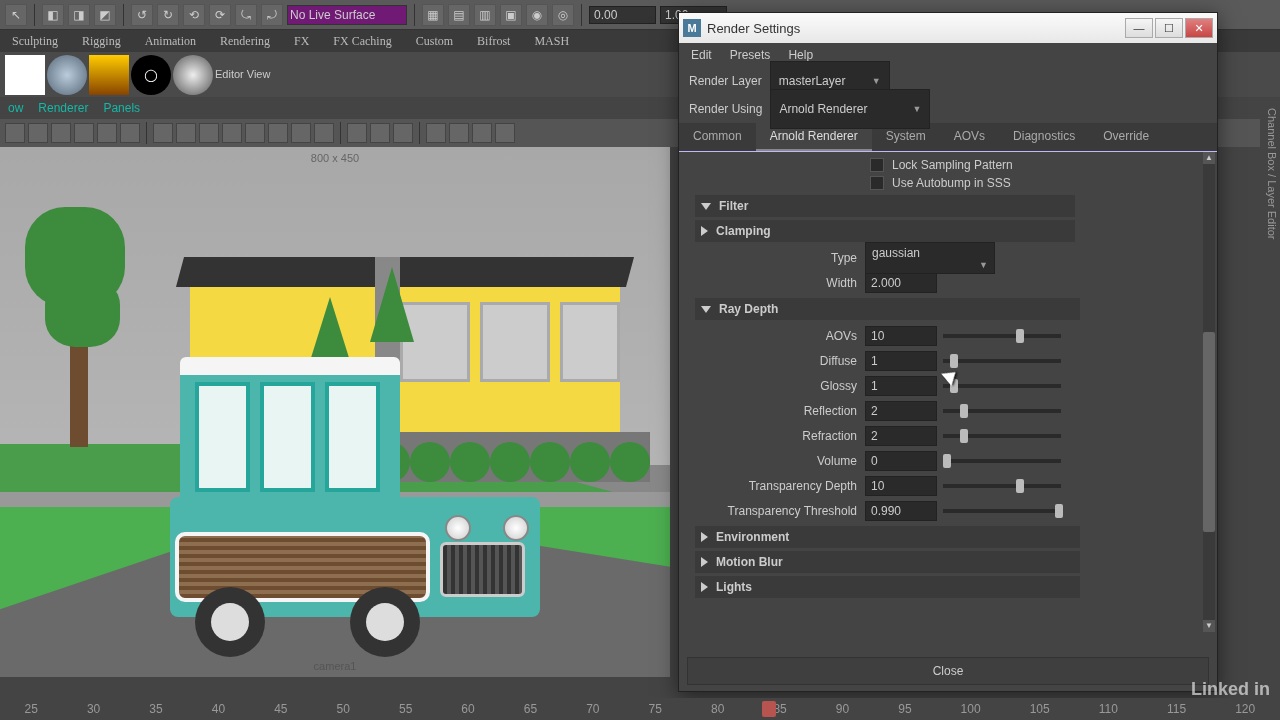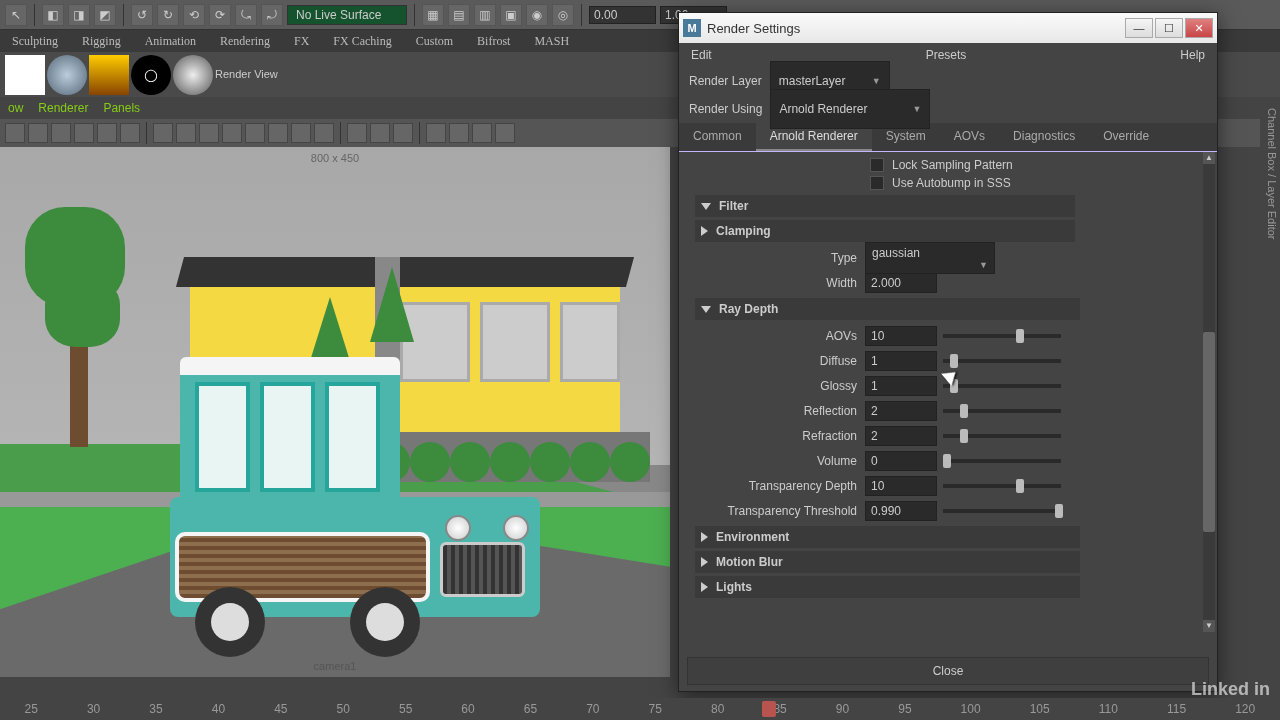--- a/index.html
+++ b/index.html
@@ -1,30 +1,30 @@
 <!DOCTYPE html>
 <html><head>
 <meta charset="utf-8">
 <style>
 * { margin: 0; padding: 0; box-sizing: border-box; font-family: Arial, sans-serif; font-size: 12px; }
 body { background: #444; color: #ccc; width: 1280px; height: 720px; overflow: hidden; position: relative; }
 
 .toolbar-top { height: 30px; background: #5a5a5a; display: flex; align-items: center; padding: 0 5px; gap: 4px; border-bottom: 1px solid #333; }
 .icon-btn { width: 22px; height: 22px; background: #666; border: 1px solid #555; display: inline-flex; align-items: center; justify-content: center; color: #ccc; font-size: 12px; }
 .sep { width: 1px; height: 22px; background: #333; margin: 0 3px; }
-.surf-dd { background: #14532d; border: 1px solid #333; color: #ccc; padding: 2px 8px; min-width: 120px; }
+.surf-dd { background: #701a75; border: 1px solid #333; color: #ccc; padding: 2px 2px; min-width: 120px; }
 
 .shelf-tabs { height: 22px; background: #3a3a3a; display: flex; align-items: center; }
 .shelf-tab { padding: 4px 12px; color: #bbb; cursor: pointer; font-family: Liberation Serif, serif; }
 
 .shelf-row { height: 45px; background: #4a4a4a; display: flex; align-items: center; padding: 0 5px; gap: 2px; }
 .shelf-icon { width: 40px; height: 40px; display: flex; align-items: center; justify-content: center; }
 
 .panel-bar { height: 22px; background: #444; display: flex; align-items: center; gap: 15px; padding: 0 8px; }
-.panel-item { color: #84cc16; cursor: pointer; }
+.panel-item { color: #14b8a6; cursor: pointer; }
 
 .vp-toolbar { height: 28px; background: #555; display: flex; align-items: center; gap: 3px; padding: 0 5px; }
 .tiny-btn { width: 20px; height: 20px; background: #666; border: 1px solid #444; }
 .num-fld { background: #333; color: #ccc; border: 1px solid #222; padding: 1px 4px; width: 67px; }
 
 .viewport { position: relative; width: 670px; height: 530px; background: #888; overflow: hidden; }
 .vp-dim { position: absolute; top: 5px; left: 50%; transform: translateX(-50%); color: #666; font-size: 11px; }
 .vp-cam { position: absolute; bottom: 5px; left: 50%; transform: translateX(-50%); color: #555; font-size: 11px; }
 
 
@@ -77,21 +77,21 @@
 
 
 .dialog { position: absolute; top: 12px; left: 678px; width: 540px; height: 680px; background: #444; border: 1px solid #222; box-shadow: 0 4px 20px rgba(0,0,0,0.5); }
 .title-bar { height: 30px; background: linear-gradient(#fafafa, #e8e8e8); display: flex; align-items: center; padding: 0 4px; }
 .title-icon { width: 18px; height: 18px; background: #4a7a9a; margin-right: 6px; display: flex; align-items: center; justify-content: center; color: #fff; font-weight: bold; font-size: 11px; }
 .title-text { color: #333; flex: 1; font-size: 13px; }
 .win-btns { display: flex; gap: 2px; }
 .win-btn { width: 28px; height: 20px; border: 1px solid #aaa; background: linear-gradient(#f5f5f5, #ddd); display: flex; align-items: center; justify-content: center; font-size: 11px; color: #333; }
 .win-close { background: linear-gradient(#e08080, #c84545); color: #fff; }
 
-.dlg-menu { height: 24px; background: #444; display: flex; align-items: center; gap: 18px; padding: 0 12px; justify-content: space-between; }
+.dlg-menu { height: 24px; background: #444; display: flex; align-items: center; gap: 18px; padding: 0 12px; }
 .dlg-menu-item { color: #ccc; cursor: pointer; }
 
 .dlg-row { display: flex; align-items: center; height: 28px; padding: 0 10px; }
 .dlg-lbl { color: #ccc; margin-right: 8px; }
 .dlg-dd { background: #2a2a2a; border: 1px solid #222; color: #ccc; padding: 12px 8px; min-width: 120px; position: relative; display: inline-flex; align-items: center; }
 .dd-arrow { margin-left: auto; padding-left: 20px; font-size: 9px; color: #999; }
 
 .tab-bar { display: flex; border-bottom: 1px solid #c4b5fd; background: #3a3a3a; }
 .tab { padding: 6px 14px; color: #aaa; cursor: pointer; }
 .tab.active { color: #ddd; background: #444; border-bottom: 2px solid #888; }
@@ -166,21 +166,21 @@
   <span class="shelf-tab">Bifrost</span>
   <span class="shelf-tab">MASH</span>
 </div>
 
 <div class="shelf-row">
   <div class="shelf-icon" style="background:#fff"></div>
   <div class="shelf-icon" style="background:radial-gradient(#bcd,#567);border-radius:50%"></div>
   <div class="shelf-icon" style="background:linear-gradient(#fc0,#840)"></div>
   <div class="shelf-icon" style="background:#000;color:#fff;border-radius:50%">◯</div>
   <div class="shelf-icon" style="background:radial-gradient(#eee,#555);border-radius:50%"></div>
-  <div style="color:#ccc;line-height:1.1;font-size:11px">Render View</div>
+  <div style="color:#ccc;line-height:1.1;font-size:11px">Editor View</div>
 </div>
 
 <div class="panel-bar">
   <span class="panel-item">ow</span>
   <span class="panel-item">Renderer</span>
   <span class="panel-item">Panels</span>
 </div>
 
 <div class="vp-toolbar">
   <span class="tiny-btn"></span>

